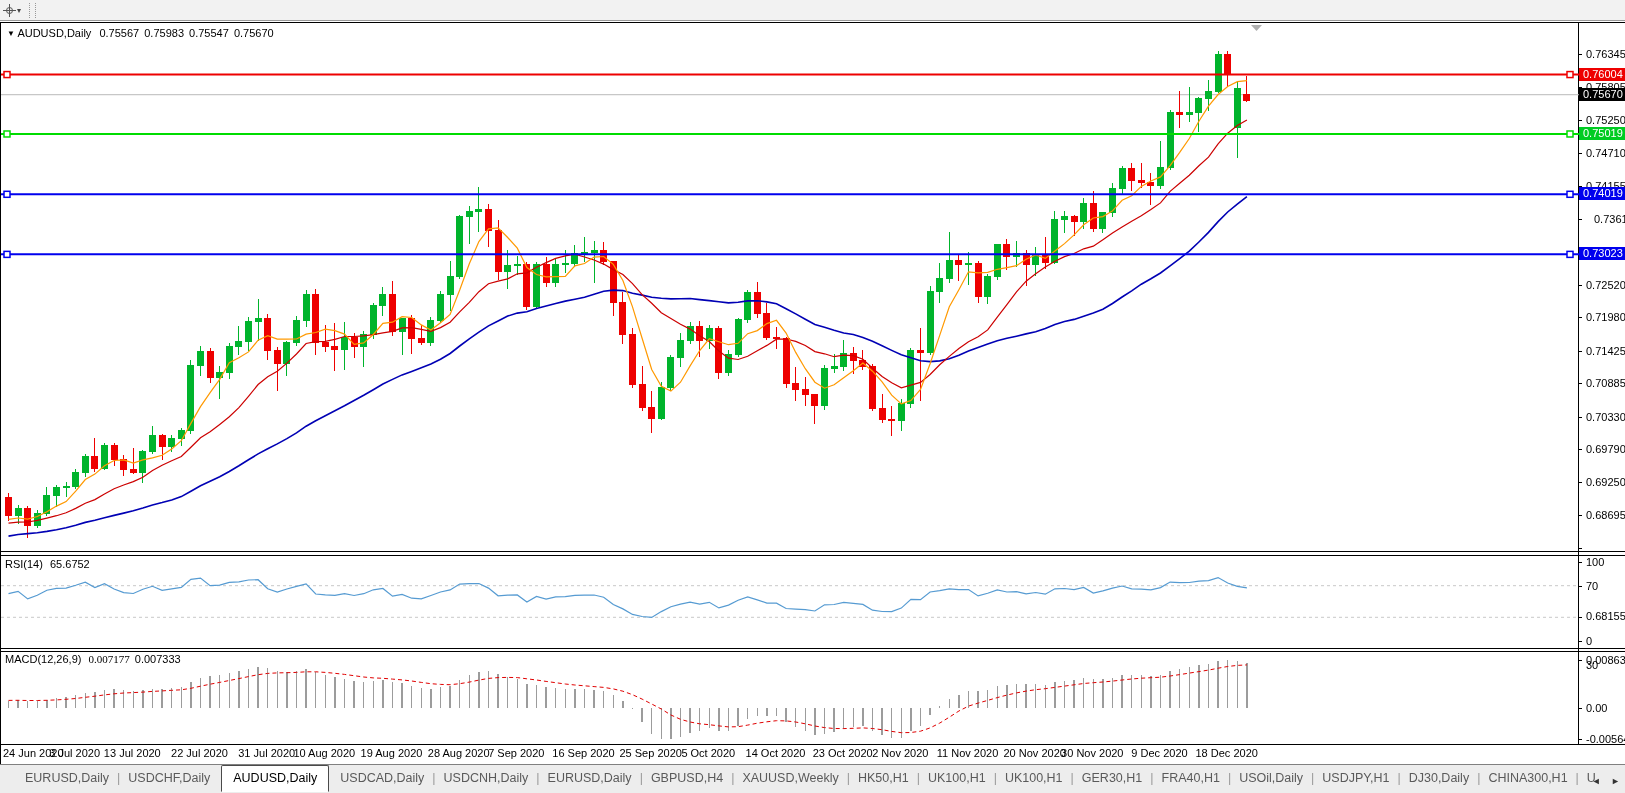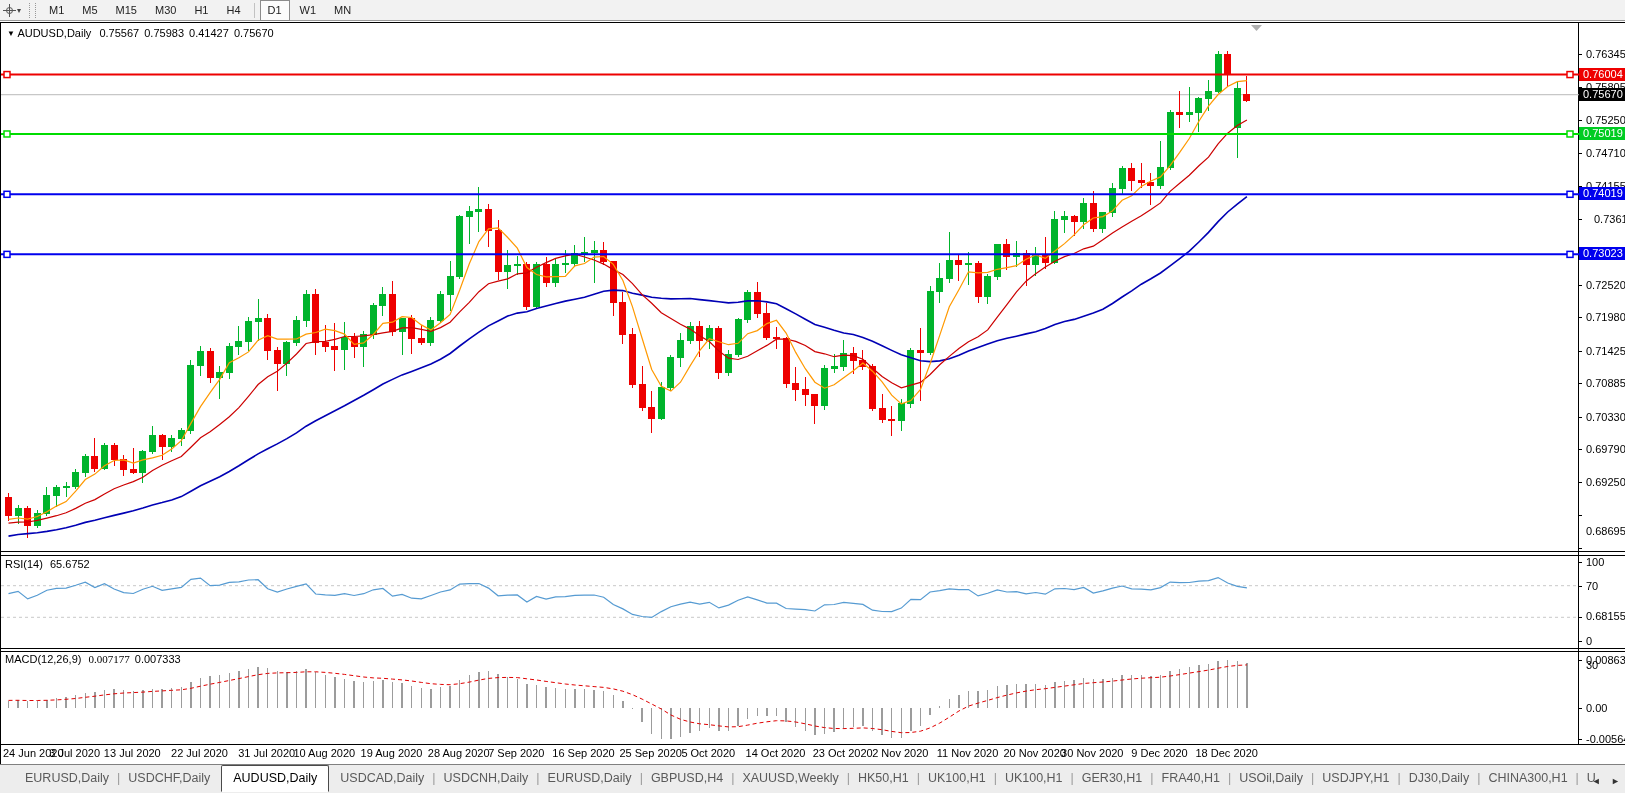--- a/index.html
+++ b/index.html
@@ -44,49 +44,37 @@
   <div id="toolbar">
     <div id="cursor-tool">
       <svg width="13" height="13" viewBox="0 0 13 13">
         <line x1="6.5" y1="0" x2="6.5" y2="13" stroke="#555" stroke-width="1"></line>
         <line x1="0" y1="6.5" x2="13" y2="6.5" stroke="#555" stroke-width="1"></line>
         <circle cx="6.5" cy="6.5" r="3" fill="none" stroke="#555" stroke-width="1"></circle>
       </svg>
       <span id="cursor-caret">▾</span>
     </div>
     <div class="tbgrip"></div>
-    <div id="tf-buttons" style="display:flex;align-items:center;">
-        <div class="toolbtn">M1</div>
-        <div class="toolbtn">M5</div>
-        <div class="toolbtn">M15</div>
-        <div class="toolbtn">M30</div>
-        <div class="toolbtn">H1</div>
-        <div class="toolbtn">H4</div>
-        <div class="tbsep"></div>
-        <div class="toolbtn active">D1</div>
-        <div class="toolbtn">W1</div>
-        <div class="toolbtn">MN</div>
-      </div>
   </div>
 
   <div class="blk" style="left:0;top:22px;width:1625px;height:1px;"></div>
   <div class="blk" style="left:0;top:22px;width:1px;height:742px;"></div>
   <div class="blk" style="left:1578px;top:22px;width:1px;height:722px;"></div>
   <div class="blk" style="left:0;top:551px;width:1625px;height:1px;"></div>
   <div class="blk" style="left:0;top:555px;width:1625px;height:1px;"></div>
   <div class="blk" style="left:0;top:648px;width:1625px;height:1px;"></div>
   <div class="blk" style="left:0;top:651px;width:1625px;height:1px;"></div>
   <div class="blk" style="left:0;top:744px;width:1625px;height:1px;"></div>
 
   <div class="paneLabel" style="left:7px;top:27px;">
     <span style="font-size:8px;vertical-align:1px;">▼</span>
     <span>AUDUSD,Daily</span>
     <span style="margin-left:5px;">0.75567</span>
     <span style="margin-left:2px;">0.75983</span>
-    <span style="margin-left:2px;">0.41427</span>
+    <span style="margin-left:2px;">0.75547</span>
     <span style="margin-left:2px;">0.75670</span>
   </div>
 
   <div class="paneLabel" style="left:5px;top:558px;">
     <span>RSI(14)</span>
     <span style="margin-left:4px;">65.6752</span>
   </div>
   <div class="paneLabel" style="left:5px;top:653px;">
     <span>MACD(12,26,9)</span>
     <span style="margin-left:4px;font-family:Liberation Serif, serif;">0.007177</span>
@@ -538,21 +526,21 @@
       <div class="axis-tick-label" style="top: 344.762px;">0.71425</div>
       <div class="axis-dash" style="top: 383.333px;"></div>
       <div class="axis-tick-label" style="top: 377.333px;">0.70885</div>
       <div class="axis-dash" style="top: 416.81px;"></div>
       <div class="axis-tick-label" style="top: 410.81px;">0.70330</div>
       <div class="axis-dash" style="top: 449.381px;"></div>
       <div class="axis-tick-label" style="top: 443.381px;">0.69790</div>
       <div class="axis-dash" style="top: 481.952px;"></div>
       <div class="axis-tick-label" style="top: 475.952px;">0.69250</div>
       <div class="axis-dash" style="top: 515.429px;"></div>
-      <div class="axis-tick-label" style="top: 509.429px; margin-top: 16px;">0.68695</div>
+      <div class="axis-tick-label" style="top: 509.429px;">0.68695</div>
       <div class="axis-dash" style="top: 548px;"></div>
       <div class="axis-tick-label" style="top: 570px; margin-top: 40px;">0.68155</div>
       <div class="line-label" style="top: 67.5683px; background: rgb(238, 0, 0);">0.76004</div>
       <div class="line-label" style="top: 87.7143px; background: rgb(0, 0, 0);">0.75670</div>
       <div class="line-label" style="top: 126.981px; background: rgb(0, 204, 34);">0.75019</div>
       <div class="line-label" style="top: 187.298px; background: rgb(0, 0, 238);">0.74019</div>
       <div class="line-label" style="top: 247.375px; background: rgb(0, 0, 238);">0.73023</div>
       <div class="axis-dash" style="top: 562px;"></div>
       <div class="rsi-axis-label" style="top: 556px;">100</div>
       <div class="axis-dash" style="top: 585.7px;"></div>

